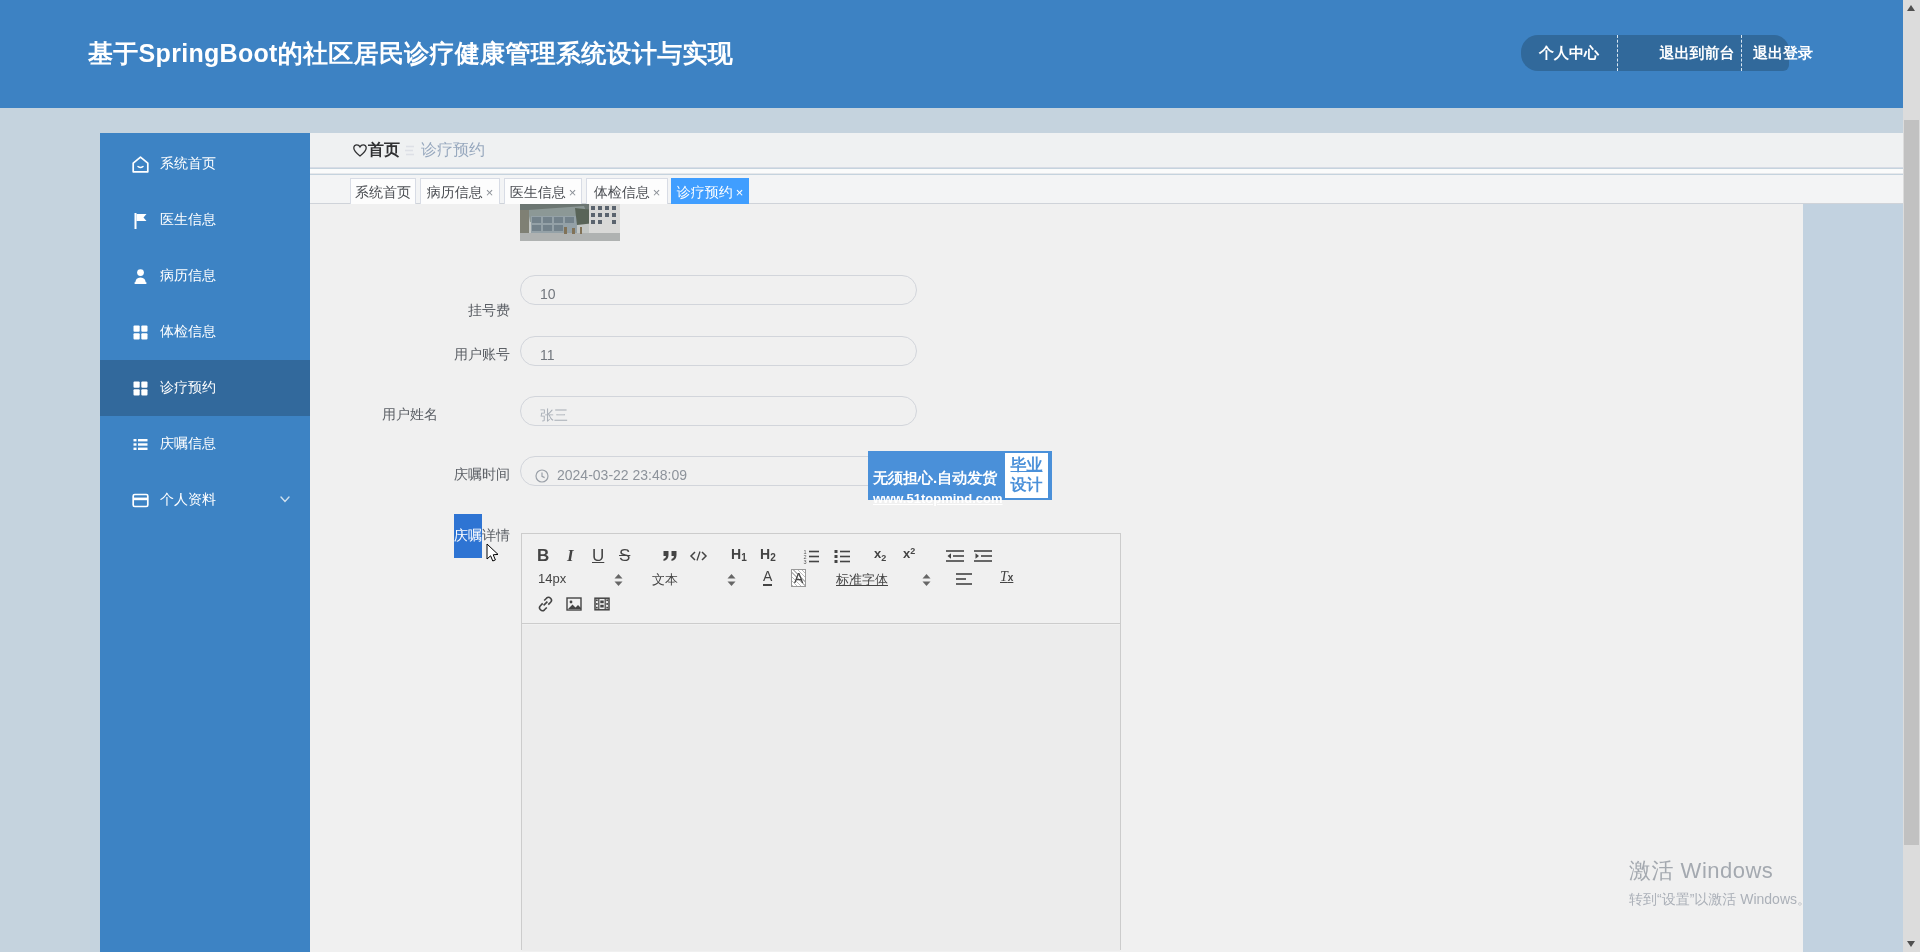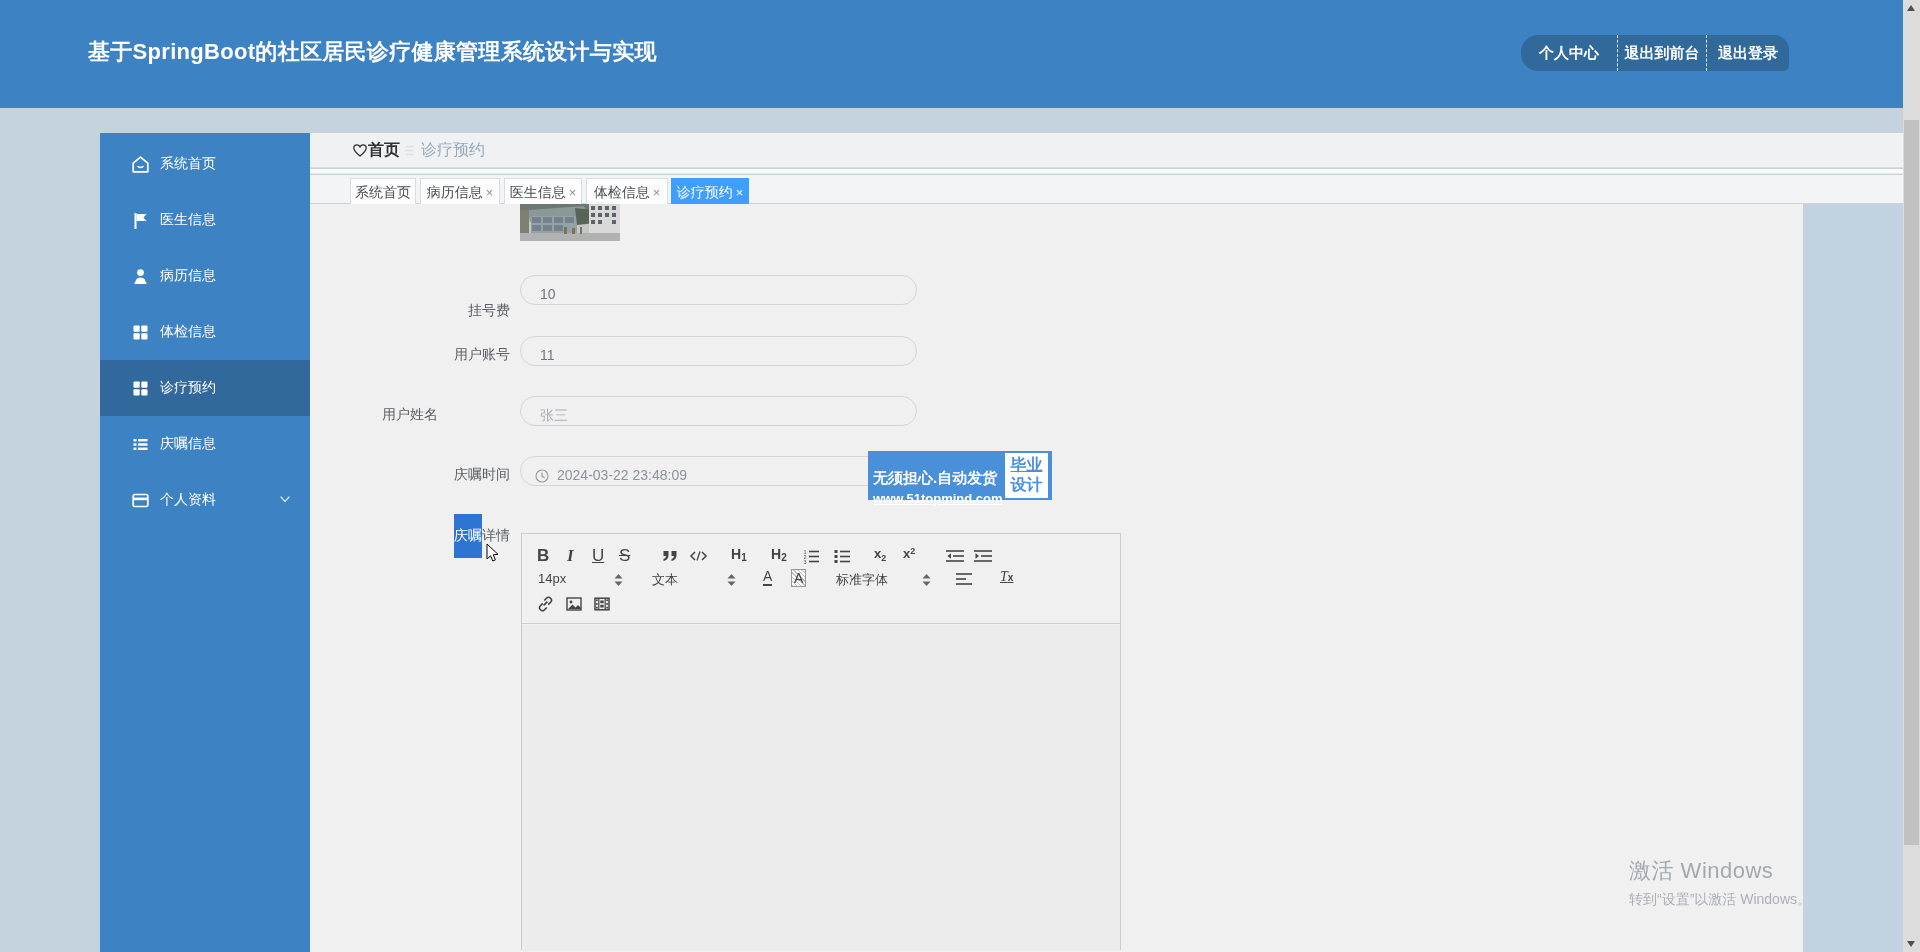--- a/index.html
+++ b/index.html
@@ -1,21 +1,21 @@
 <!DOCTYPE html>
 <html><head>
 <meta charset="utf-8">
 <style>
 * { margin:0; padding:0; box-sizing:border-box; }
 html,body { width:1920px; height:952px; overflow:hidden; }
 body { font-family:"Liberation Sans", sans-serif; background:#c5d3de; position:relative; }
 
 
 .header { position:absolute; left:0; top:0; width:1903px; height:108px; background:#3d82c3; }
-.header h1 { position:absolute; left:88px; top:37px; font-size:22px; color:#fff; font-weight:bold; letter-spacing:0.3px; }
+.header h1 { position:absolute; left:88px; top:37px; font-size:25px; color:#fff; font-weight:bold; letter-spacing:0.3px; }
 .topbtns { position:absolute; left:1521px; top:35px; width:268px; height:36px; background:#31699b; border-radius:17px 15px 6px 17px; display:flex; align-items:center; }
 .topbtns .tb { color:#fff; font-size:15px; font-weight:bold; text-align:center; flex:0 0 auto; }
 .topbtns .sep { border-left:1px dashed #d8e6f2; height:36px; }
 
 
 .sidebar { position:absolute; left:100px; top:133px; width:210px; height:819px; background:#3d83c4; padding-top:3px; }
 .menu-item { position:relative; height:56px; display:flex; align-items:center; color:#fff; font-size:14px; }
 .menu-item .mi-icon { position:absolute; left:32px; top:20px; width:17px; height:17px; }
 .menu-item .mi-text { position:absolute; left:60px; }
 .menu-item.active { background:#32699c; }
@@ -81,21 +81,21 @@
 .scrollbar .thumb { position:absolute; left:1px; top:120px; width:15px; height:725px; background:#c1c1c1; }
 .scrollbar .arrow { position:absolute; left:4px; width:0; height:0; }
 </style>
 </head>
 <body>
   <div class="header">
     <h1>基于SpringBoot的社区居民诊疗健康管理系统设计与实现</h1>
     <div class="topbtns">
       <div class="tb" style="width:96px;">个人中心</div>
       <div class="sep"></div>
-      <div class="tb" style="width:88px;">退出到前台</div>
+      <div class="tb" style="width:88px;margin-left:35px;">退出到前台</div>
       <div class="sep"></div>
       <div class="tb" style="width:82px;">退出登录</div>
     </div>
   </div>
 
   <div class="sidebar">
     <div class="menu-item">
       <svg class="mi-icon" viewBox="0 0 17 17">
         <path d="M8.5 1.2 L15.8 7.2 L15.8 15.8 L1.2 15.8 L1.2 7.2 Z" fill="none" stroke="#fff" stroke-width="1.7" stroke-linejoin="round"></path>
         <path d="M6 10.5 Q8.5 12.5 11 10.5" fill="none" stroke="#fff" stroke-width="1.5" stroke-linecap="round"></path>
@@ -259,21 +259,21 @@
             <span class="titem tbtn" style="left:70px; text-decoration:underline; font-weight:normal;">U</span>
             <span class="titem tbtn" style="left:97px; text-decoration:line-through; font-weight:normal;">S</span>
             <svg class="ticon" style="left:140px;" width="16" height="14" viewBox="0 0 16 14">
               <path d="M1 8 Q1 3 6 2 L6 4 Q3.5 4.5 3.5 7 L6 7 L6 12 L1 12 Z M9 8 Q9 3 14 2 L14 4 Q11.5 4.5 11.5 7 L14 7 L14 12 L9 12 Z" fill="#444" transform="rotate(180 7.75 7)"></path>
             </svg>
             <svg class="ticon" style="left:167px;" width="19" height="14" viewBox="0 0 19 14">
               <path d="M6 3 L2 7 L6 11 M13 3 L17 7 L13 11" fill="none" stroke="#444" stroke-width="1.5"></path>
               <line x1="11" y1="2.5" x2="8" y2="11.5" stroke="#444" stroke-width="1.3"></line>
             </svg>
             <span class="titem" style="left:209px; font-size:14px; font-weight:bold;">H<span style="font-size:10px; vertical-align:-2px;">1</span></span>
-            <span class="titem" style="left:238px; font-size:14px; font-weight:bold;margin-left:11px;">H<span style="font-size:10px; vertical-align:-2px;">2</span></span>
+            <span class="titem" style="left:238px; font-size:14px; font-weight:bold;">H<span style="font-size:10px; vertical-align:-2px;">2</span></span>
             <svg class="ticon" style="left:281px;" width="17" height="15" viewBox="0 0 17 15">
               <g stroke="#444" stroke-width="1.6">
                 <line x1="6" y1="2.5" x2="16" y2="2.5"></line>
                 <line x1="6" y1="7.5" x2="16" y2="7.5"></line>
                 <line x1="6" y1="12.5" x2="16" y2="12.5"></line>
               </g>
               <g fill="#555" font-size="5.5" font-family="Liberation Sans">
                 <text x="0.5" y="4.6">1</text>
                 <text x="0.5" y="9.6">2</text>
                 <text x="0.5" y="14.6">3</text>
@@ -316,21 +316,21 @@
               <path d="M4.5 0 L8.5 4.5 L0.5 4.5 Z" fill="#666"></path>
               <path d="M4.5 12 L8.5 7.5 L0.5 7.5 Z" fill="#666"></path>
             </svg>
             <span class="titem tsel" style="left:130px; top:3px;">文本</span>
             <svg class="ticon" style="left:205px; top:6px;" width="9" height="12" viewBox="0 0 9 12">
               <path d="M4.5 0 L8.5 4.5 L0.5 4.5 Z" fill="#666"></path>
               <path d="M4.5 12 L8.5 7.5 L0.5 7.5 Z" fill="#666"></path>
             </svg>
             <span class="titem" style="left:241px; top:1px; font-size:14px; border-bottom:2px solid #444; line-height:15px;">A</span>
             <span class="titem" style="left:269px; top:1px; font-size:14px; background:repeating-linear-gradient(45deg,#bbb 0 1px,#fff 1px 3px); padding:0 2px; border:1px solid #999;">A</span>
-            <span class="titem tsel" style="left:314px; top:3px;">标准字体</span>
+            <span class="titem tsel" style="left:314px; top:3px;text-decoration:underline;">标准字体</span>
             <svg class="ticon" style="left:400px; top:6px;" width="9" height="12" viewBox="0 0 9 12">
               <path d="M4.5 0 L8.5 4.5 L0.5 4.5 Z" fill="#666"></path>
               <path d="M4.5 12 L8.5 7.5 L0.5 7.5 Z" fill="#666"></path>
             </svg>
             <svg class="ticon" style="left:434px; top:4px;" width="16" height="13" viewBox="0 0 16 13">
               <g stroke="#444" stroke-width="1.6">
                 <line x1="0" y1="2" x2="16" y2="2"></line>
                 <line x1="0" y1="7" x2="10" y2="7"></line>
                 <line x1="0" y1="12" x2="16" y2="12"></line>
               </g>

